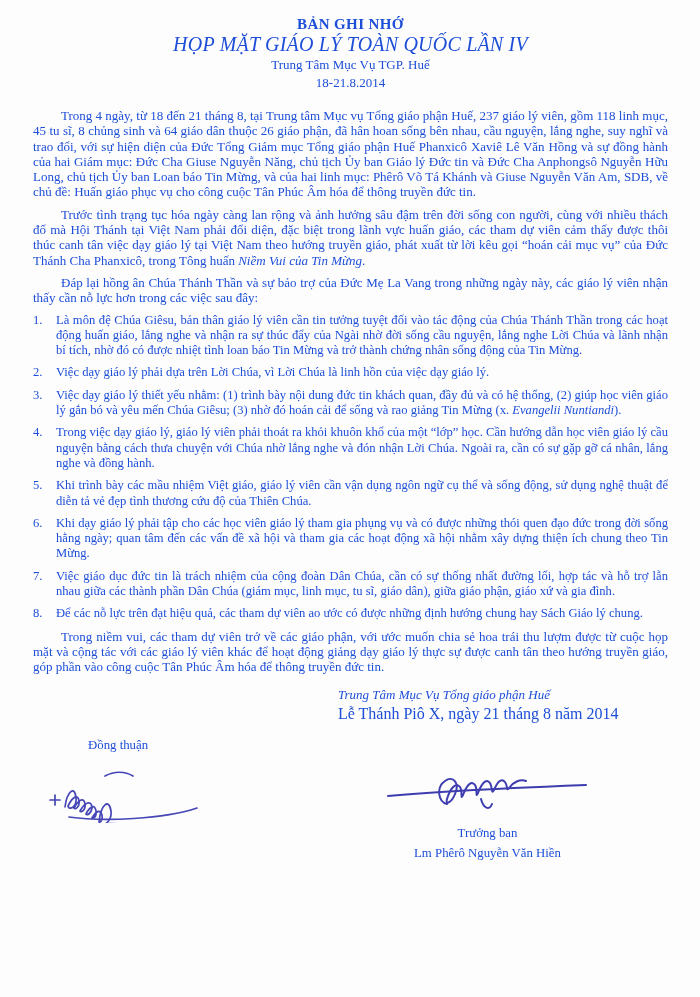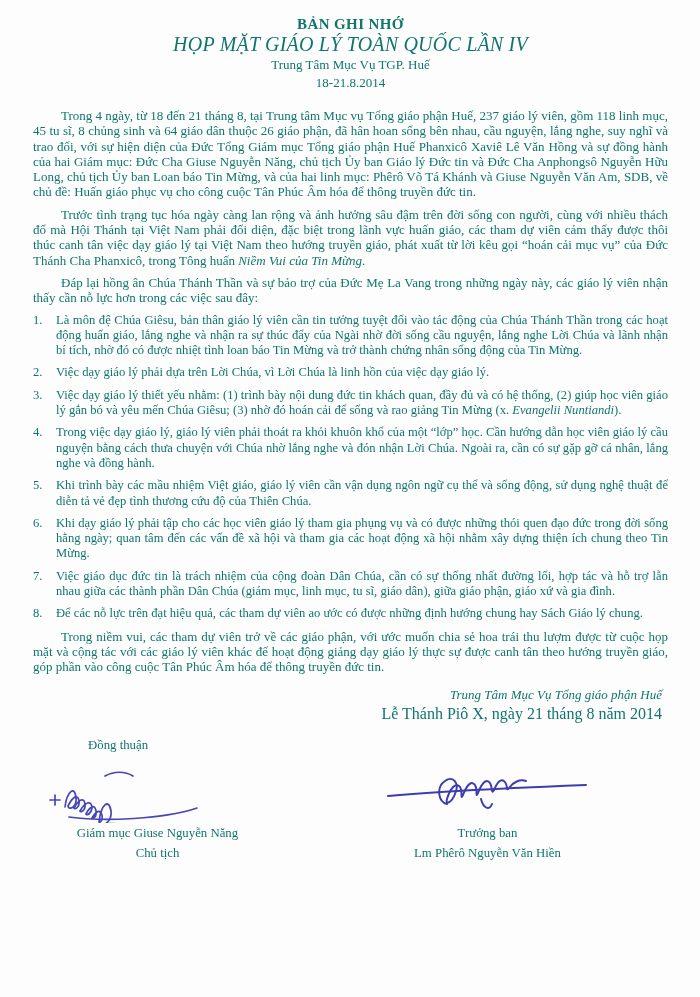--- a/index.html
+++ b/index.html
@@ -1,35 +1,35 @@
 <!DOCTYPE html>
 <html><head>
 <meta charset="utf-8">
 <style>
   html,body{margin:0;padding:0;background:#ffffff;}
   .page{
     width:700px;height:997px;position:relative;overflow:hidden;
-    background:#fdfdfd;color:#0f766e;
+    background:#fdfdfd;color:#1d4ed8;
     font-family:"Liberation Serif","DejaVu Serif",serif;
   }
   .content{padding:15px 32px 0 33px;}
   .header{text-align:center;}
   .h-title{font-size:15px;font-weight:bold;letter-spacing:.4px;line-height:19px;}
   .h-subtitle{font-size:20px;line-height:21px;letter-spacing:.2px;font-style:italic;}
   .h-venue{font-size:13px;line-height:19px;}
   .h-dates{font-size:13px;line-height:18px;}
   .para{font-size:13px;line-height:15.3px;text-align:justify;margin:7px 0 0 0;text-indent:28px;}
   .first-para{margin-top:16px;}
   .list{margin-top:1px;}
   .li{display:flex;margin-top:7px;font-size:12.6px;line-height:15.3px;}
   .li .num{width:23px;flex:none;}
   .li .txt{flex:1;text-align:justify;}
   .it{font-style:italic;}
   .sig-area{position:relative;height:232px;margin-top:6px;}
-  .signoff{position:absolute;left:289px;top:4px;width:340px;text-align:right;}
+  .signoff{position:absolute;left:305px;top:4px;width:340px;text-align:left;}
   .signoff-place{font-size:13px;font-style:italic;line-height:19px;}
   .signoff-date{font-size:16px;line-height:19px;}
   .agree{position:absolute;left:55px;top:57px;font-size:12.8px;}
   .sig-svg{position:absolute;}
   .sig-left{left:10px;top:78px;}
   .sig-right{left:350px;top:84px;}
   .name-block{position:absolute;text-align:center;font-size:12.8px;line-height:20px;}
   .name-left{left:2px;top:142px;width:245px;}
   .name-right{left:327px;top:142px;width:255px;}
 </style>
@@ -125,24 +125,20 @@
         <path d="M5 31 C60 26 150 22 203 20"></path>
         <path d="M64 39 c-9 -2 -11 -17 -2 -23 c8 -6 15 2 10 13
                  c-3 8 -10 12 -8 5 c3 -10 9 -18 13 -12 c3 5 0 14 3 8
                  c3 -8 8 -16 12 -10 c3 5 0 14 3 8
                  c3 -8 8 -16 12 -10 c3 5 1 12 4 7
                  c3 -7 7 -13 11 -8 c3 4 1 10 4 6
                  c4 -6 11 -9 17 -7"></path>
         <path d="M98 34 c2 8 8 13 11 5"></path>
       </svg>
 
-      <div class="name-block name-left">
-        <div>Giám mục Giuse Nguyễn Năng</div>
-        <div>Chủ tịch</div>
-      </div>
 
       <div class="name-block name-right">
         <div>Trưởng ban</div>
         <div>Lm Phêrô Nguyễn Văn Hiền</div>
       </div>
 
     </div>
 
   </div>
 </div>

